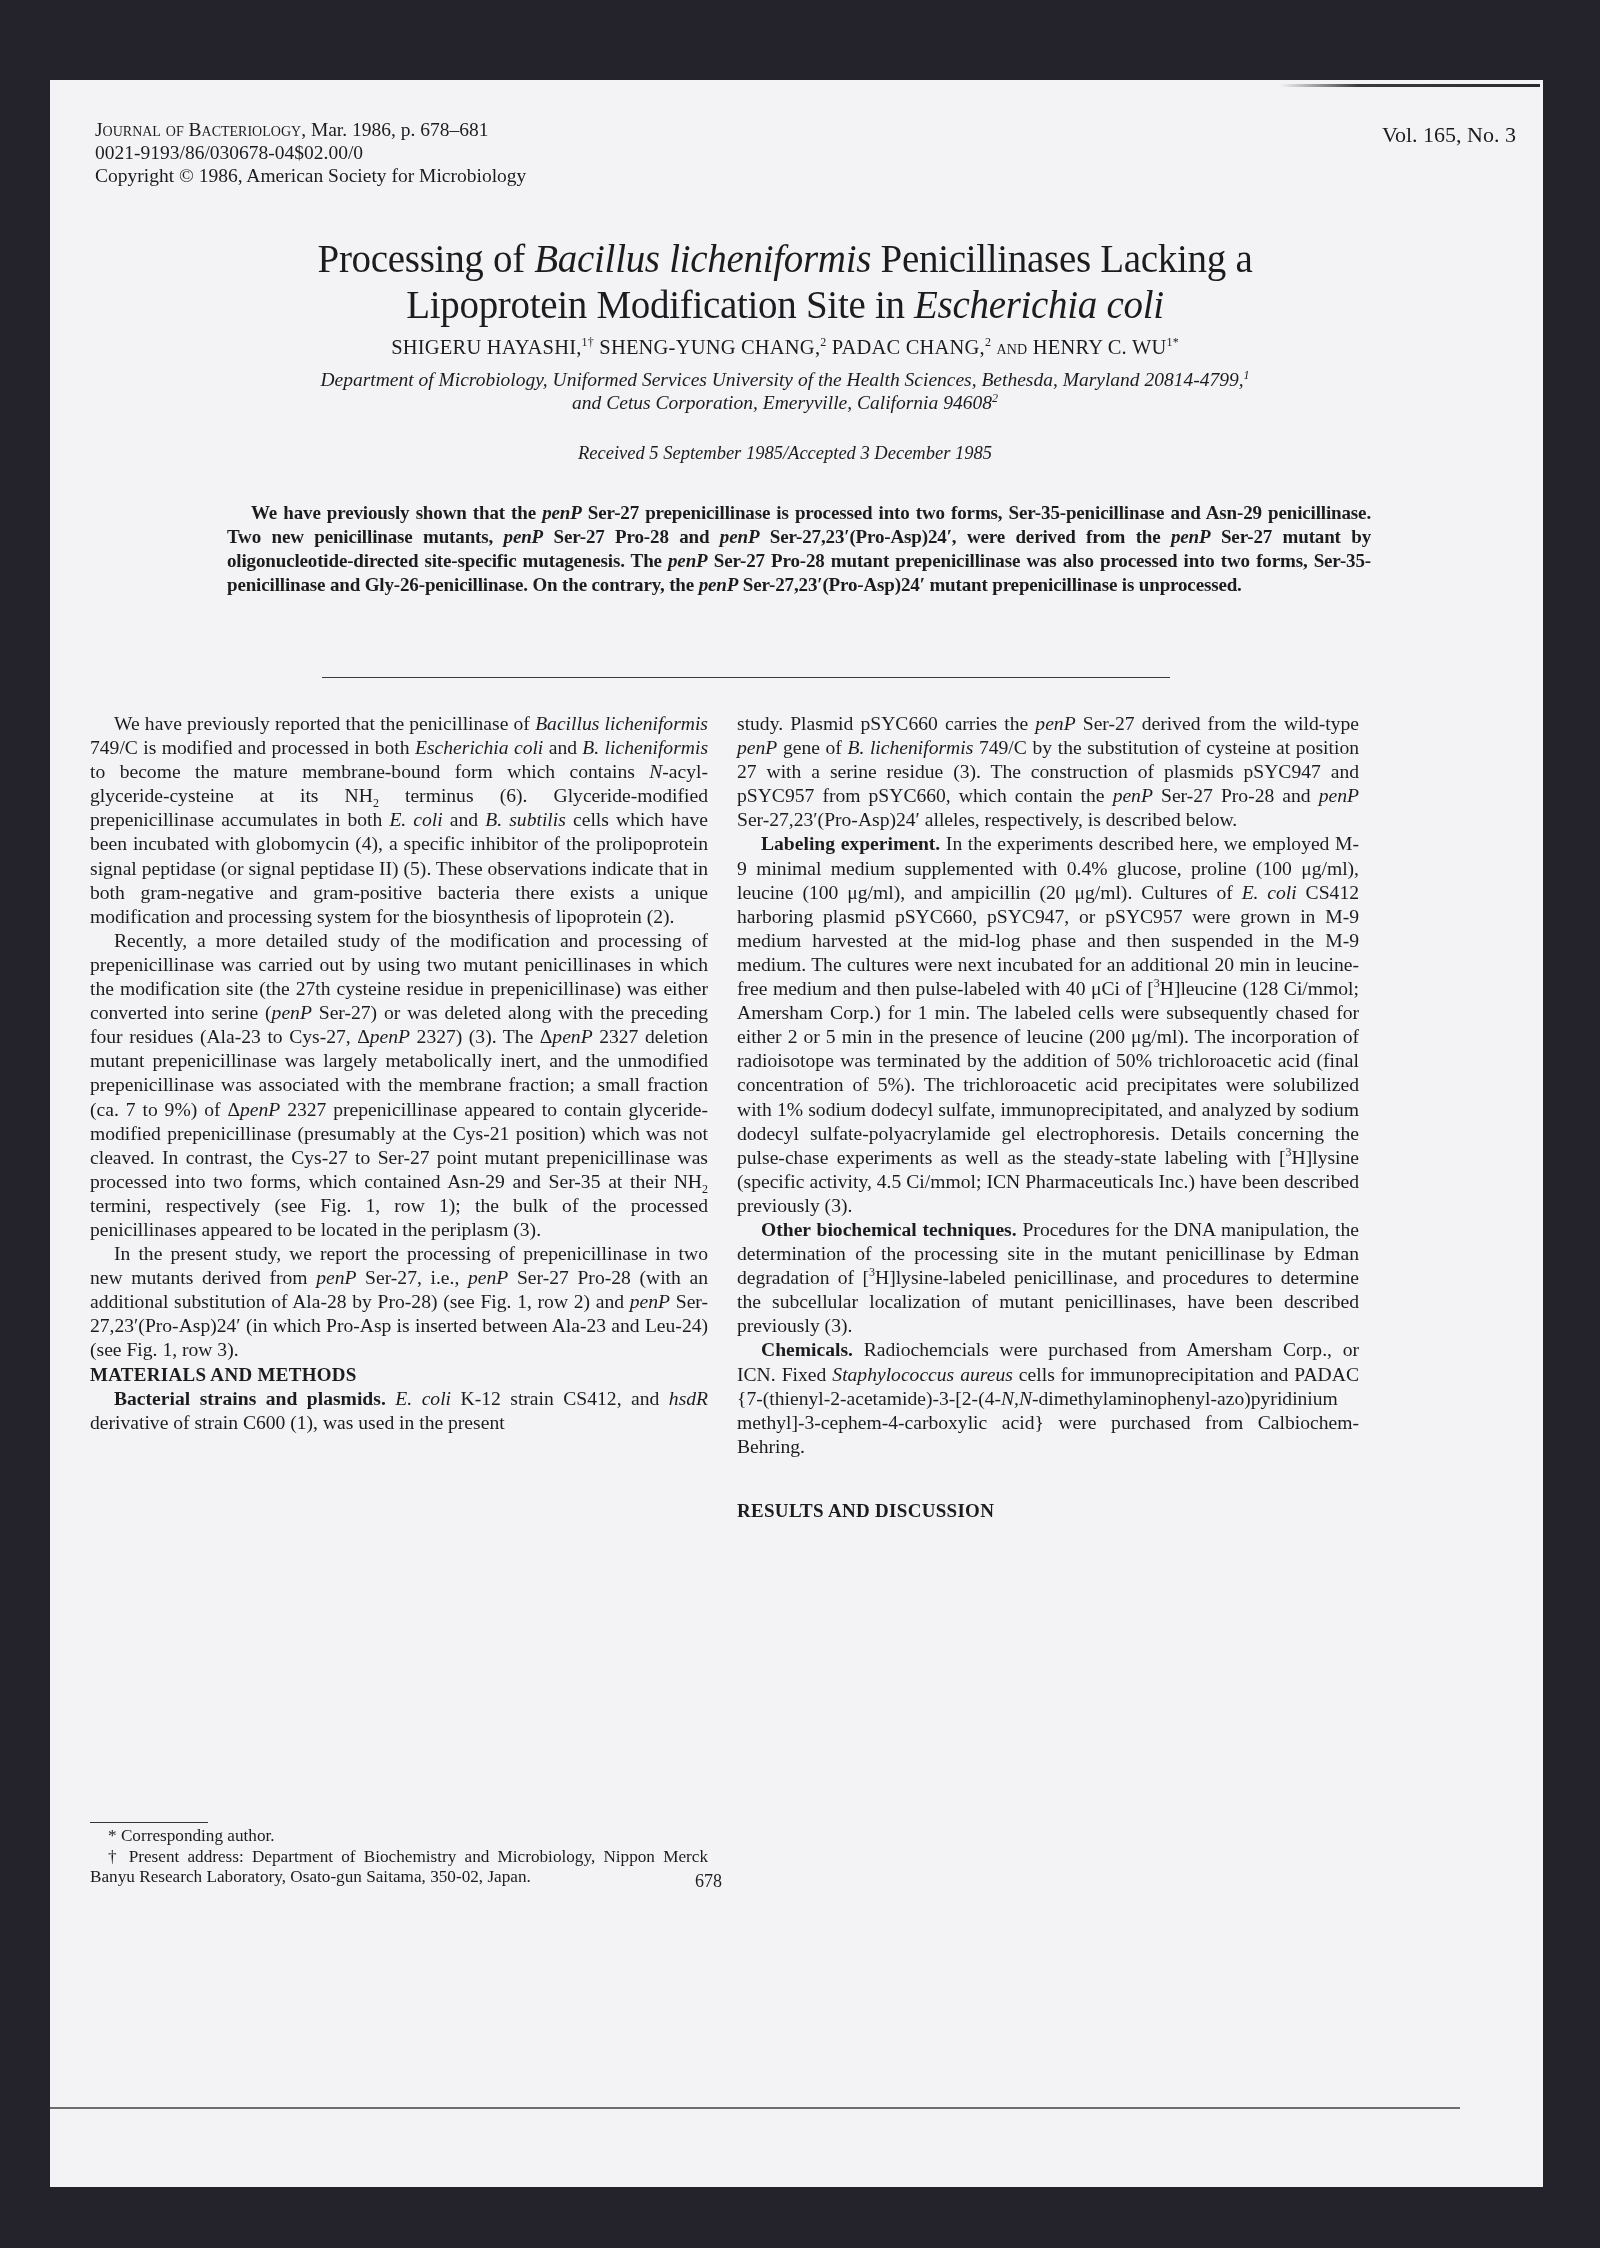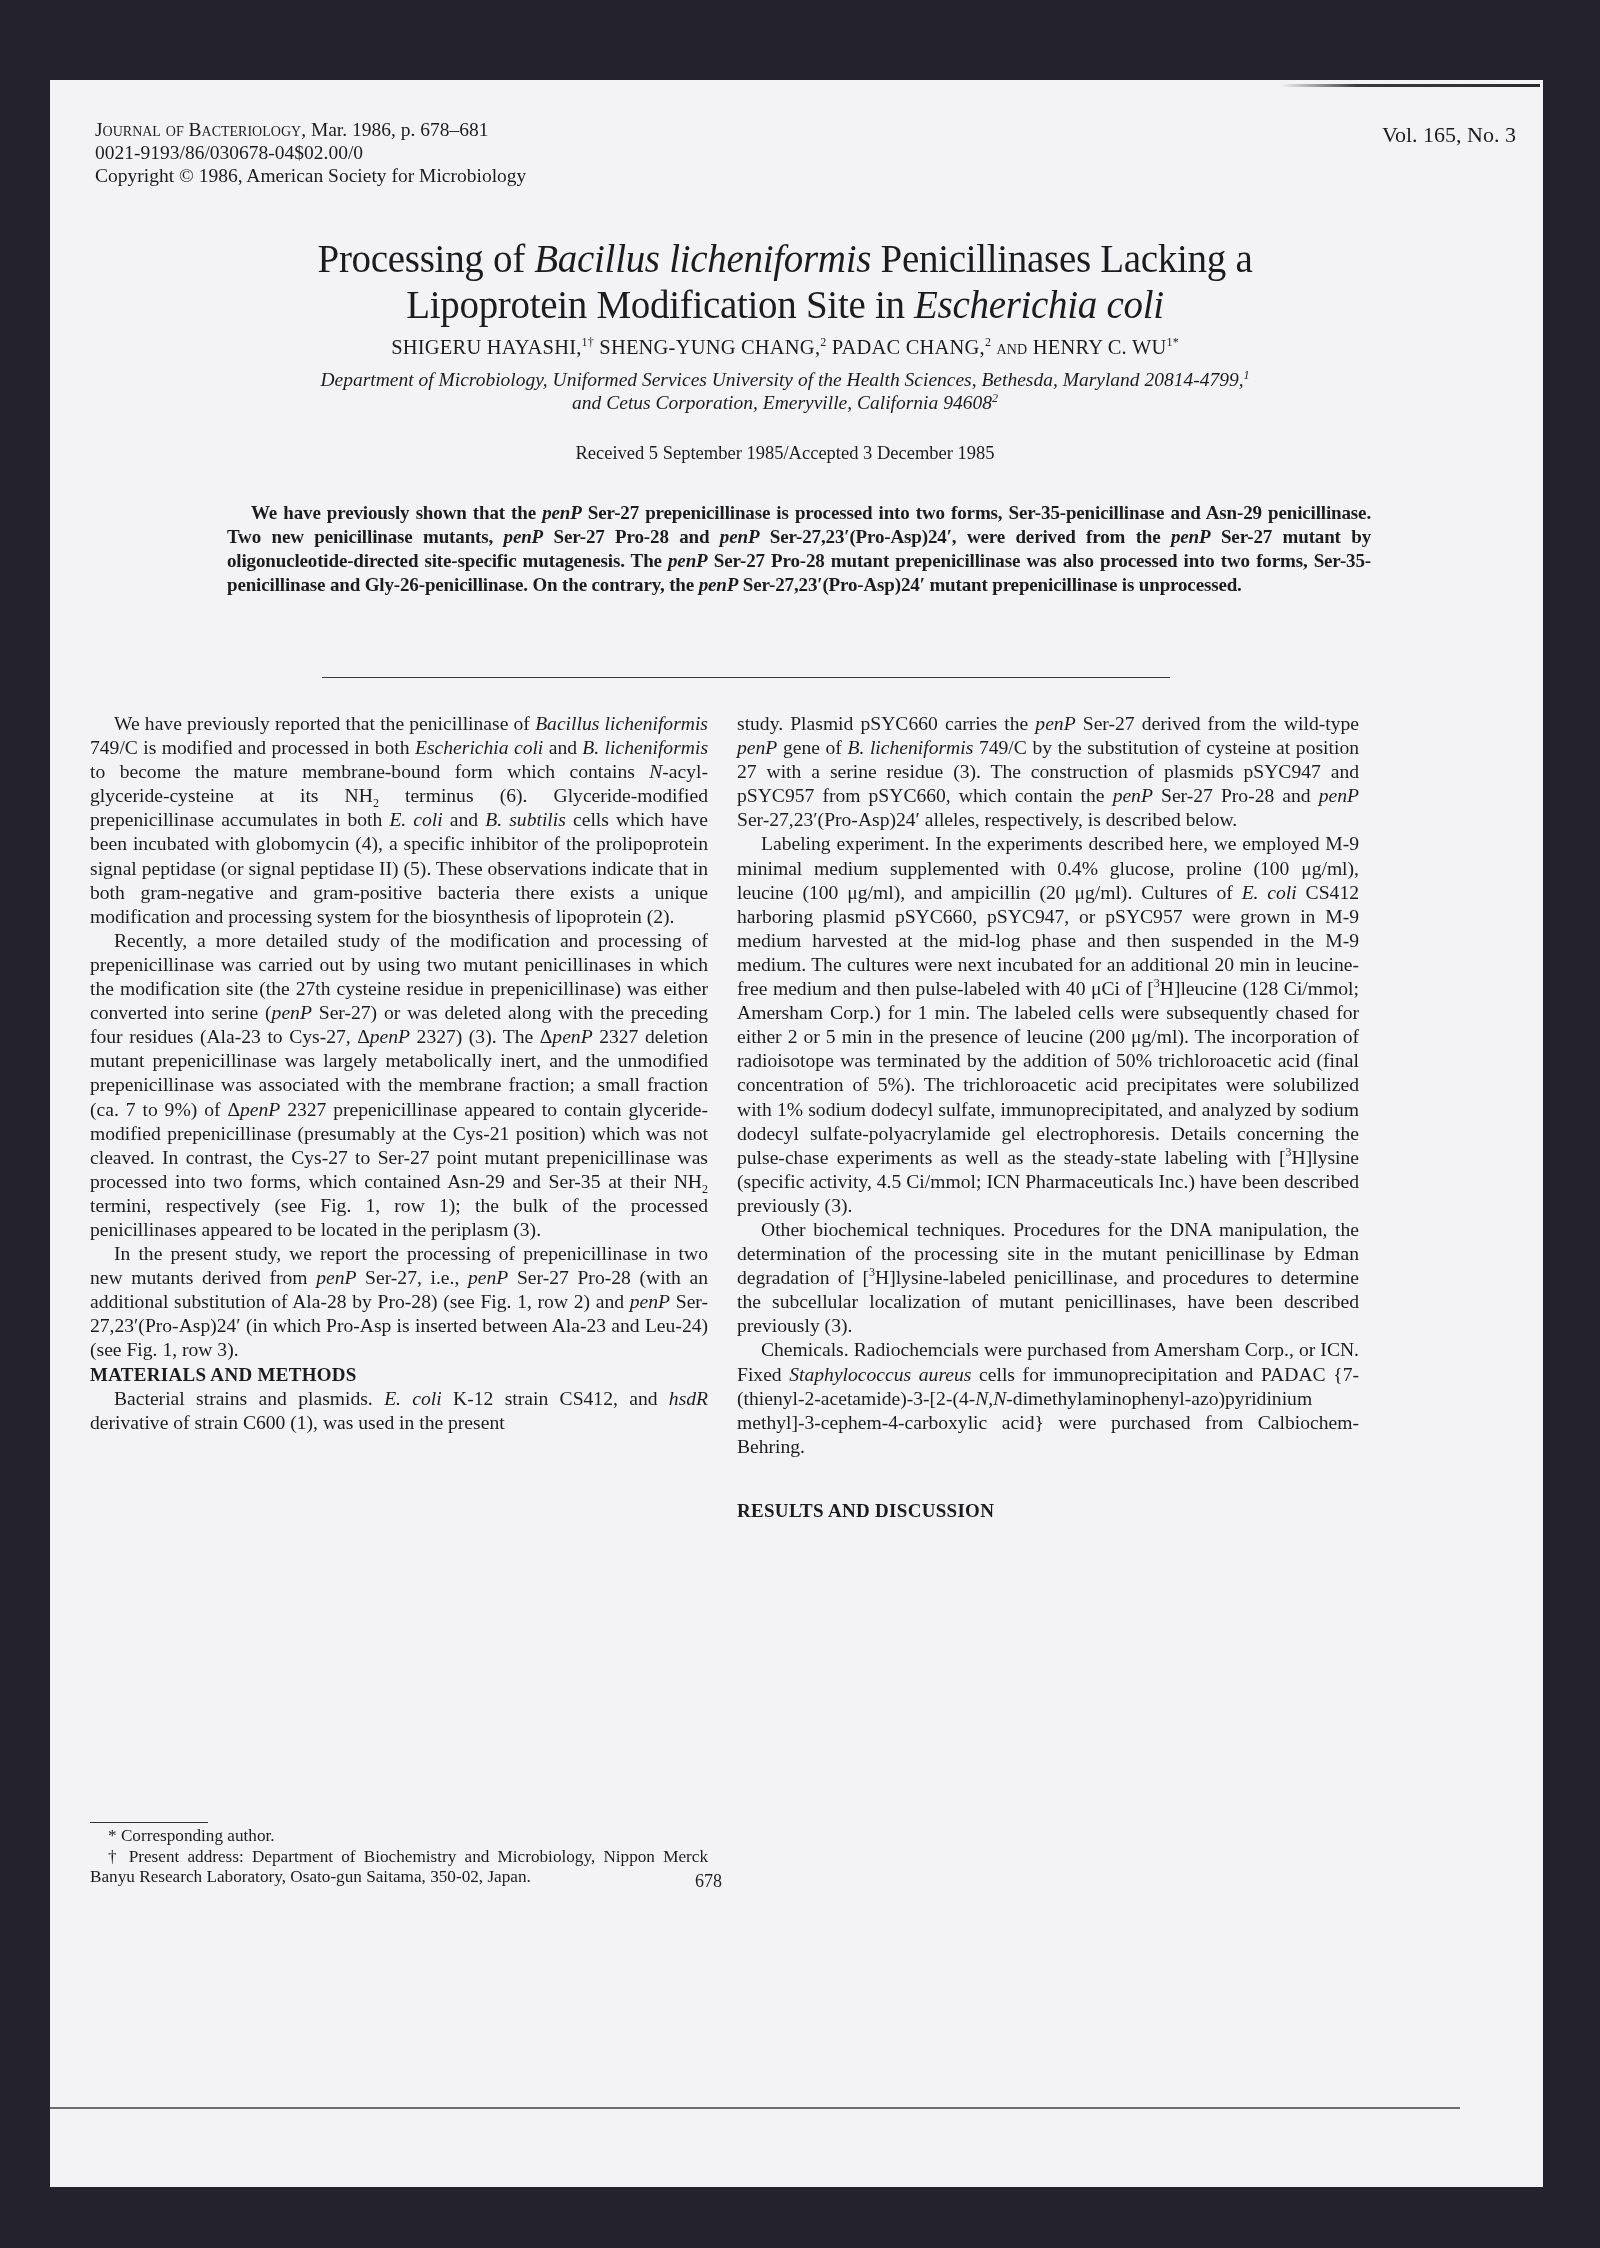--- a/index.html
+++ b/index.html
@@ -39,40 +39,40 @@
     .authors {
       left: 90px; width: 1390px; top: 336px; text-align: center;
       font-size: 20.5px; letter-spacing: 0.2px;
     }
     .authors .sc { font-variant: small-caps; }
     .affil {
       left: 60px; width: 1450px; top: 368px; text-align: center;
       font-size: 19.5px; line-height: 23px; font-style: italic;
     }
     .received {
-      left: 90px; width: 1390px; top: 443px; text-align: center; font-size: 18.5px;
+      left: 90px; width: 1390px; top: 443px; text-align: center; font-size: 18.5px; font-style: italic;
     }
     .abstract {
       left: 227px; width: 1144px; top: 501px;
       font-size: 19px; line-height: 24px; font-weight: bold;
       text-align: justify; text-indent: 24px;
       font-family: "Liberation Serif", serif;
       letter-spacing: -0.15px;
     }
     .divider { left: 322px; top: 677px; width: 848px; height: 1px; background: #3a3a3a; }
 
     .col { font-size: 19.6px; line-height: 24.1px; text-align: justify; }
     .col p { margin: 0; text-indent: 24px; }
     .col-left { left: 90px; width: 618px; top: 712px; }
     .col-right { left: 737px; width: 622px; top: 712px; }
     .section-head {
       text-align: left; font-weight: bold; font-size: 19px; letter-spacing: 0.3px;
       margin: 16px 0 4px 0; text-indent: 0 !important;
     }
-    .runin { font-weight: normal; margin-top: 44px; }
+    .runin { font-weight: bold; margin-top: 44px; }
     sub, sup { font-size: 12px; line-height: 0; }
 
     .fn-rule { left: 90px; top: 1822px; width: 118px; height: 1px; background: #333; }
     .footnotes { left: 90px; width: 618px; top: 1826px; font-size: 17.2px; line-height: 20.5px; text-align: justify; }
     .footnotes p { margin: 0; text-indent: 18px; }
 
     .page-num { left: 695px; top: 1871px; font-size: 18px; }
   </style>
 </head>
 <body>

